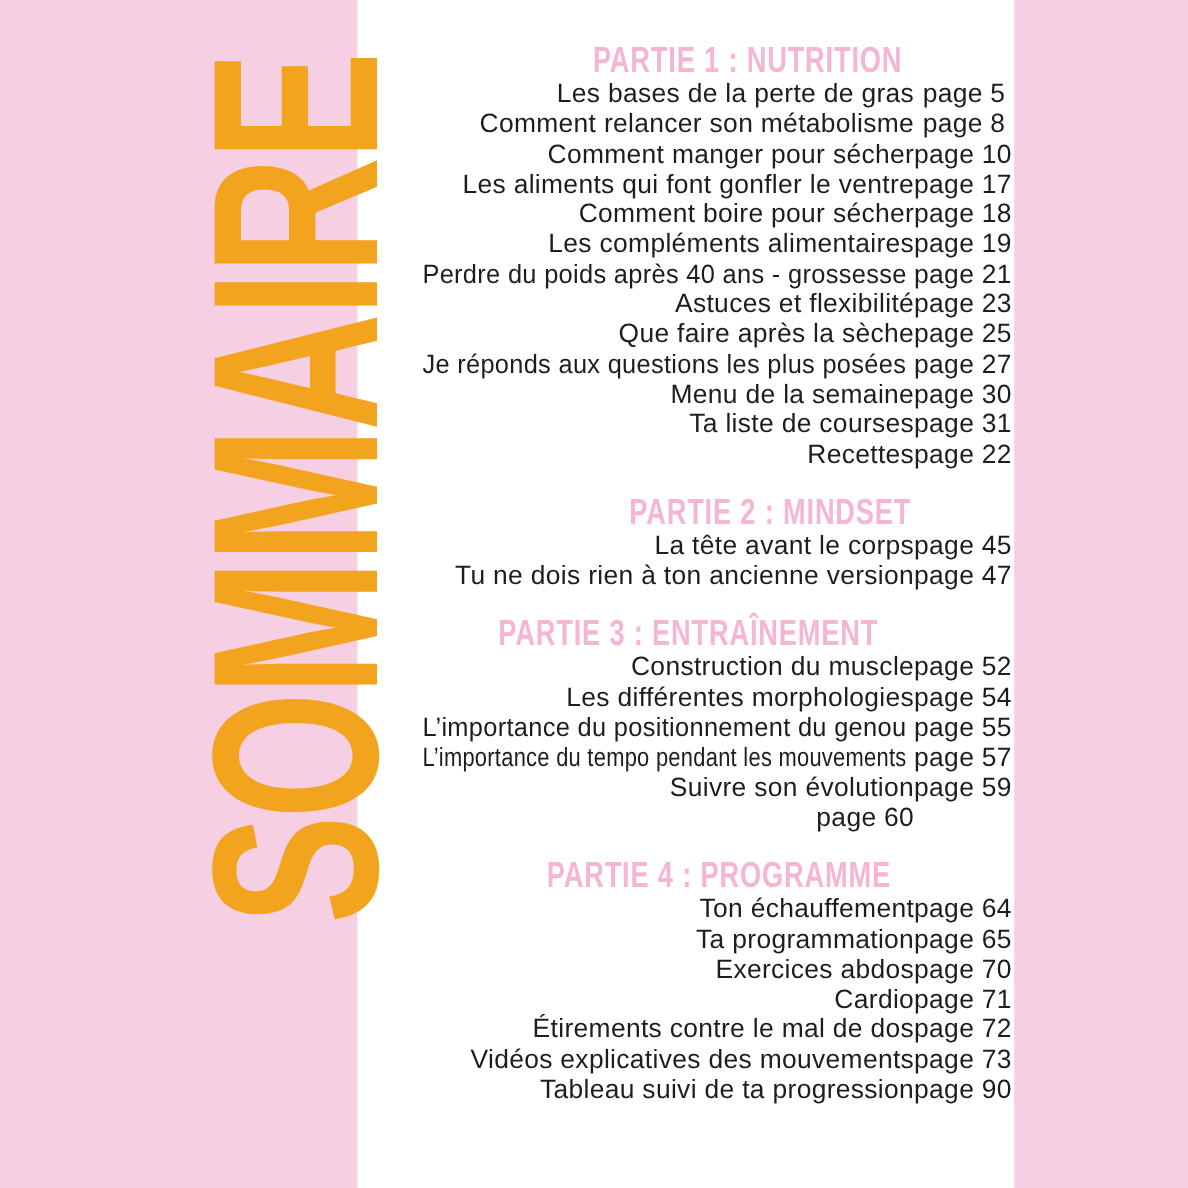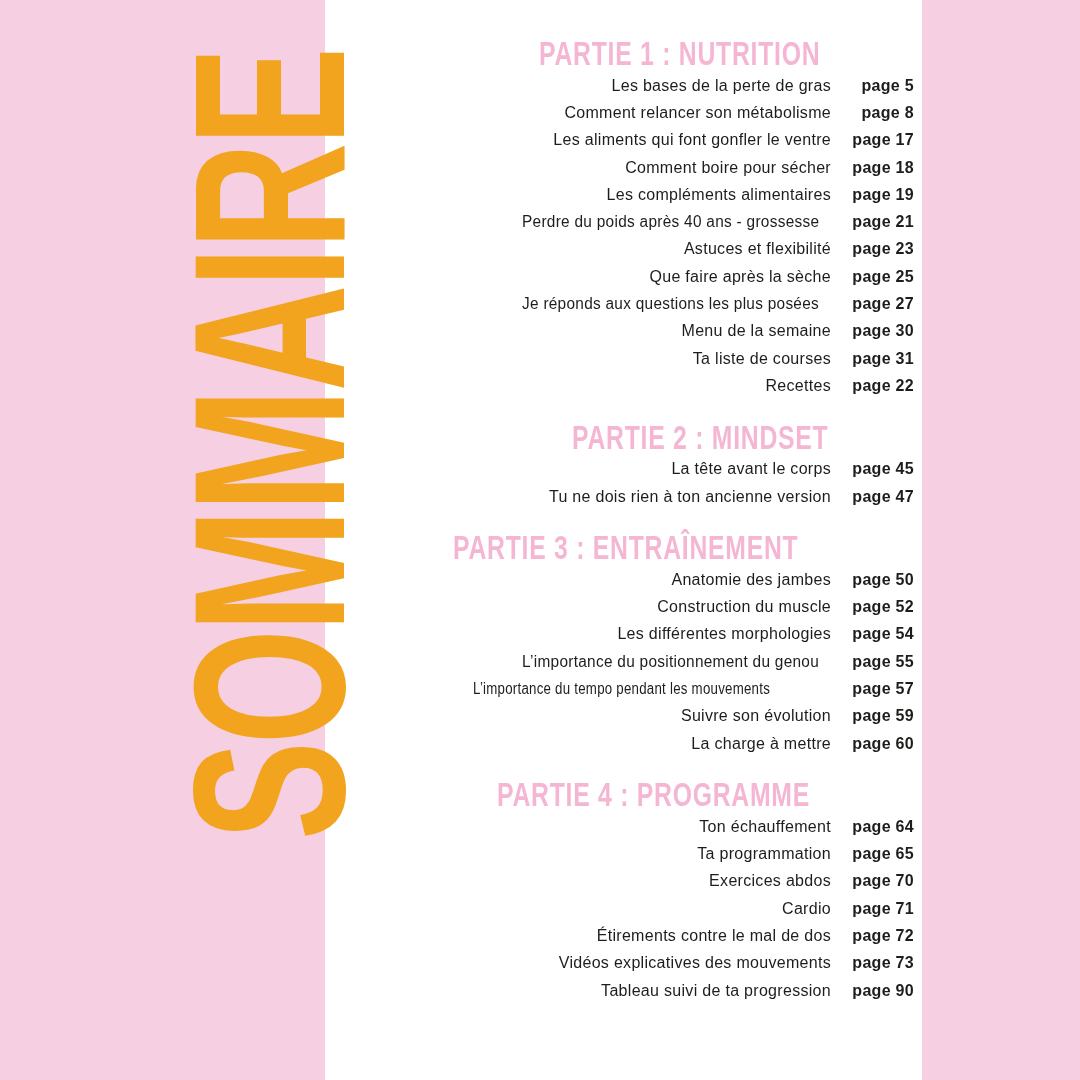--- a/index.html
+++ b/index.html
@@ -33,25 +33,25 @@
   .section-header{height:36px;line-height:36px;}
   .section-header>span{
     display:inline-block;white-space:nowrap;
     transform:scaleX(0.75);transform-origin:left center;
     font-weight:bold;font-size:33px;letter-spacing:1px;
     color:var(--header-pink);
   }
   .toc-item{
     display:grid;grid-template-columns:447px auto;
     height:27.3px;align-items:center;
-    font-size:16px;letter-spacing:0.3px;color:var(--text);
+    font-size:24px;letter-spacing:0.3px;color:var(--text);
   }
   .item-label-cell{overflow:visible;}
   .toc-item-label{display:inline-block;white-space:nowrap;transform-origin:left center;}
-  .toc-item-page{white-space:nowrap;font-weight:bold;}
+  .toc-item-page{white-space:nowrap;}
 </style>
 </head>
 <body>
 
 <div class="canvas">
   <div class="white-band"></div>
 
   <div class="vertical-title">
     <span>SOMMAIRE</span>
   </div>
@@ -66,20 +66,24 @@
     <span class="item-label-cell"><span class="toc-item-label">Les bases de la perte de gras</span></span>
     <span class="toc-item-page">page 5</span>
   </div>
 
 
   <div class="toc-item">
     <span class="item-label-cell"><span class="toc-item-label">Comment relancer son métabolisme</span></span>
     <span class="toc-item-page">page 8</span>
   </div>
 
+  <div class="toc-item">
+    <span class="item-label-cell"><span class="toc-item-label">Comment manger pour sécher</span></span>
+    <span class="toc-item-page">page 10</span>
+  </div>
 
   <div class="toc-item">
     <span class="item-label-cell"><span class="toc-item-label">Les aliments qui font gonfler le ventre</span></span>
     <span class="toc-item-page">page 17</span>
   </div>
 
   <div class="toc-item">
     <span class="item-label-cell"><span class="toc-item-label">Comment boire pour sécher</span></span>
     <span class="toc-item-page">page 18</span>
   </div>
@@ -141,24 +145,20 @@
     <span class="toc-item-page">page 47</span>
   </div>
 </div>
   </section>
 
   <section>
     <div class="section-header">
       <span>PARTIE 3 : ENTRAÎNEMENT</span>
     </div>
     <div>
-  <div class="toc-item">
-    <span class="item-label-cell"><span class="toc-item-label">Anatomie des jambes</span></span>
-    <span class="toc-item-page">page 50</span>
-  </div>
 
   <div class="toc-item">
     <span class="item-label-cell"><span class="toc-item-label">Construction du muscle</span></span>
     <span class="toc-item-page">page 52</span>
   </div>
 
   <div class="toc-item">
     <span class="item-label-cell"><span class="toc-item-label">Les différentes morphologies</span></span>
     <span class="toc-item-page">page 54</span>
   </div>
@@ -172,21 +172,20 @@
     <span class="item-label-cell"><span class="toc-item-label" style="transform: scaleX(0.829);">L’importance du tempo pendant les mouvements</span></span>
     <span class="toc-item-page">page 57</span>
   </div>
 
   <div class="toc-item">
     <span class="item-label-cell"><span class="toc-item-label">Suivre son évolution</span></span>
     <span class="toc-item-page">page 59</span>
   </div>
 
   <div class="toc-item">
-    <span class="item-label-cell"><span class="toc-item-label">La charge à mettre</span></span>
     <span class="toc-item-page">page 60</span>
   </div>
 </div>
   </section>
 
   <section>
     <div class="section-header">
       <span>PARTIE 4 : PROGRAMME</span>
     </div>
     <div>

